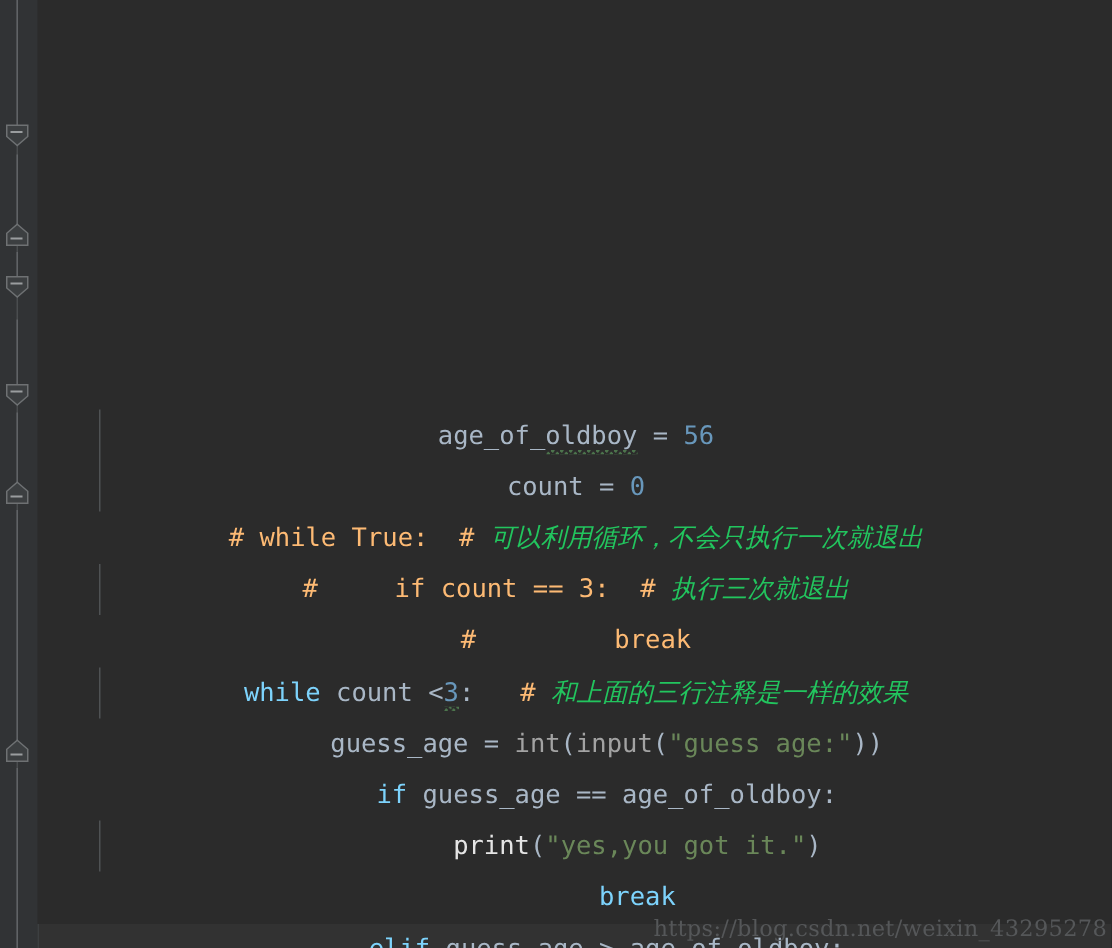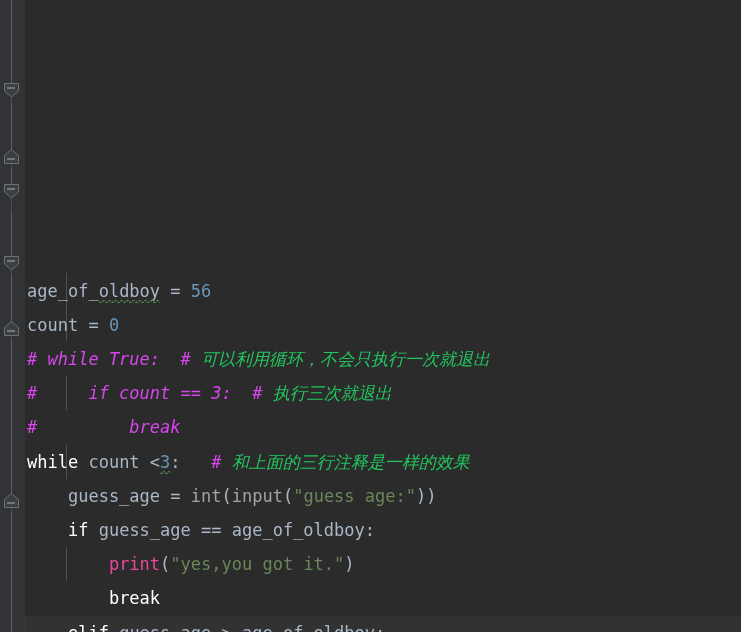--- a/index.html
+++ b/index.html
@@ -30,42 +30,42 @@
   }
   .fold-mark svg{display:block;}
 
   
   .code{
     position:absolute;left:25px;top:0;right:0;bottom:0;
     font-size:17px;line-height:34.2px;
     white-space:pre;
   }
   .line{
-    position:relative;height:34.2px;padding-left:0;
+    position:relative;height:34.2px;padding-left:0;text-align:center;
   }
   .line .txt{position:relative;z-index:2;display:inline-block;padding-left:2px;}
   .line.current{background:#323232;}
   .line.current .caret-stripe{
     position:absolute;left:0;top:0;bottom:0;width:1px;background:#3c3f41;z-index:1;
   }
 
   
   .guide{
     position:absolute;width:1px;background:#4f5254;z-index:1;
   }
 
   
-  .kw      {color:#ffffff;}
+  .kw      {color:#7dd3fc;}
   .ident   {color:#a9b7c6;}
   .num     {color:#6897bb;}
   .op      {color:#a9b7c6;}
   .str     {color:#6a8759;}
-  .fn      {color:#ec4899;}
+  .fn      {color:#e5e5e5;}
   .builtin {color:#a3a3a3;}
-  .cmt     {color:#d946ef;font-style:italic;}
+  .cmt     {color:#fdba74;}
   .cmt-cn  {color:#22c55e;font-style:italic;
             font-family:"DejaVu Sans","Liberation Serif",serif;}
 
   
   .typo{
     position:relative;
     text-decoration:none;
   }
   .typo::after{
     content:"";
@@ -147,14 +147,15 @@
   <div class="code">
     
     <div class="guide" style="left:41px;top:273px;height:68px;"></div>
     <div class="guide" style="left:41px;top:376px;height:34px;"></div>
     <div class="guide" style="left:41px;top:445px;height:34px;"></div>
     <div class="guide" style="left:41px;top:547px;height:34px;"></div>
 
     <div id="lines"><div class="line"><span class="txt"><span class="ident">age_of_</span><span class="ident typo">oldboy</span><span class="op"> = </span><span class="num">56</span></span></div><div class="line"><span class="txt"><span class="ident">count = </span><span class="num">0</span></span></div><div class="line"><span class="txt"><span class="cmt"># while True:  # </span><span class="cmt-cn">可以利用循环，不会只执行一次就退出</span></span></div><div class="line"><span class="txt"><span class="cmt">#     if count == 3:  # </span><span class="cmt-cn">执行三次就退出</span></span></div><div class="line"><span class="txt"><span class="cmt">#         break</span></span></div><div class="line"><span class="txt"><span class="kw">while</span><span class="ident"> count </span><span class="op">&lt;</span><span class="num typo typo-sm">3</span><span class="op">:   </span><span class="cmt"># </span><span class="cmt-cn">和上面的三行注释是一样的效果</span></span></div><div class="line"><span class="txt"><span class="ident">    guess_age = </span><span class="builtin">int</span><span class="op">(</span><span class="builtin">input</span><span class="op">(</span><span class="str">"guess age:"</span><span class="op">))</span></span></div><div class="line"><span class="txt"><span class="op">    </span><span class="kw">if</span><span class="ident"> guess_age == age_of_oldboy:</span></span></div><div class="line"><span class="txt"><span class="op">        </span><span class="fn">print</span><span class="op">(</span><span class="str">"yes,you got it."</span><span class="op">)</span></span></div><div class="line"><span class="txt"><span class="op">        </span><span class="kw">break</span></span></div><div class="line current"><div class="caret-stripe"></div><span class="txt"><span class="op">    </span><span class="kw">elif</span><span class="ident"> guess_age &gt; age_of_oldboy:</span></span></div></div>
   </div>
 
+  <div class="watermark">https://blog.csdn.net/weixin_43295278</div>
 
 </div>
 
 </body></html>

